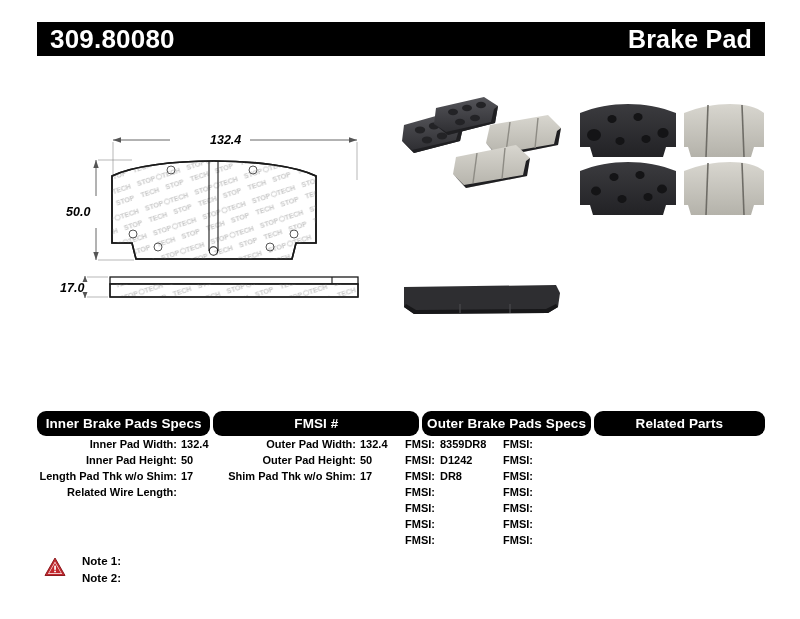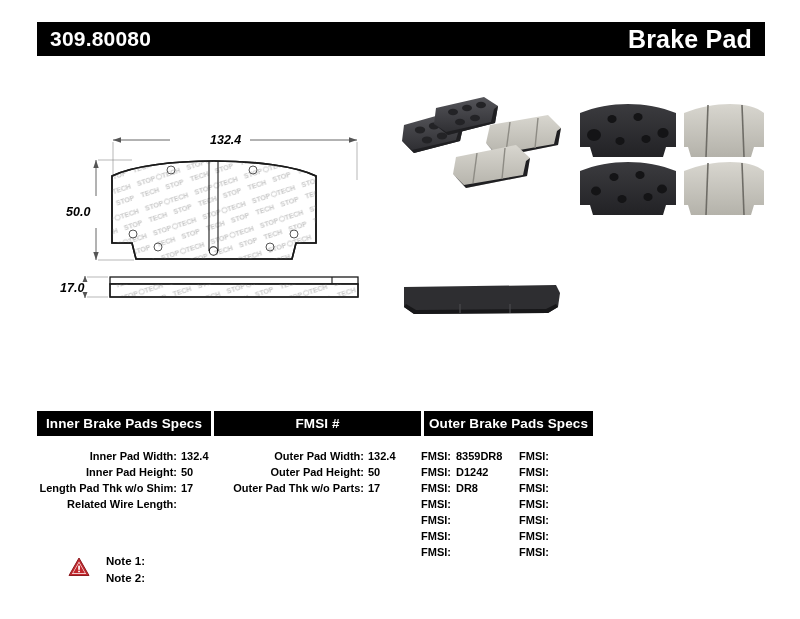--- a/index.html
+++ b/index.html
@@ -22,21 +22,21 @@
     left: 37px; top: 22px;
     width: 728px; height: 34px;
     background: #000;
     display: flex;
     align-items: center;
     justify-content: space-between;
     padding: 0 13px;
   }
   .header-part-number {
     color: #fff;
-    font-size: 21px;
+    font-size: 26px;
     font-weight: bold;
     letter-spacing: 0.2px;
   }
   .header-title {
     color: #fff;
     font-size: 25px;
     font-weight: bold;
     letter-spacing: 0.2px;
   }
 
@@ -69,30 +69,31 @@
   }
   .spec-header-cell {
     background: #000;
     color: #fff;
     font-size: 13.5px;
     font-weight: bold;
     display: flex;
     align-items: center;
     justify-content: center;
     letter-spacing: 0.1px;
+    border-radius: 9px;
   }
   .col-inner  { width: 174px; }
   .col-outer  { width: 169px; }
   .col-fmsi   { width: 207px; }
   .col-related{ width: 172px; }
 
   .spec-body-row {
     display: flex;
-    gap: 18px;
-    padding-top: 12px;
+    gap: 10px;
+    padding-top: 0;
   }
   .spec-body-cell {
     font-size: 11px;
     font-weight: bold;
   }
 
   
   .spec-line {
     display: flex;
     justify-content: flex-end;
@@ -113,21 +114,21 @@
   }
   .fmsi-line .lbl { }
   .fmsi-line .val { margin-left: 5px; }
 
   .related-wrap { padding-left: 8px; }
   .related-line { line-height: 16px; white-space: nowrap; }
 
   
   .notes {
     position: absolute;
-    left: 68px; top: 553px;
+    left: 44px; top: 553px;
     display: flex;
     align-items: flex-start;
   }
   .warn-icon { width: 22px; height: 22px; margin-top: 3px; }
   .notes-text { margin-left: 16px; }
   .note-line {
     font-size: 11.5px;
     font-weight: bold;
     line-height: 17px;
     white-space: nowrap;
@@ -329,20 +330,21 @@
     </g>
   </svg>
 </div>
 
 <div class="spec-table">
 
   <div class="spec-header-row">
     <div class="spec-header-cell col-inner">Inner Brake Pads Specs</div>
     <div class="spec-header-cell col-fmsi">FMSI #</div>
     <div class="spec-header-cell col-outer">Outer Brake Pads Specs</div>
+    <div class="spec-header-cell col-related">Related Parts</div>
   </div>
 
   <div class="spec-body-row">
 
     <div class="spec-body-cell col-inner">
       <div class="spec-line">
         <span class="lbl">Inner Pad Width:</span>
         <span class="val">132.4</span>
       </div>
       <div class="spec-line">
@@ -362,21 +364,21 @@
     <div class="spec-body-cell col-outer">
       <div class="spec-line">
         <span class="lbl">Outer Pad Width:</span>
         <span class="val">132.4</span>
       </div>
       <div class="spec-line">
         <span class="lbl">Outer Pad Height:</span>
         <span class="val">50</span>
       </div>
       <div class="spec-line">
-        <span class="lbl">Outer Pad Thk w/o Parts:</span>
+        <span class="lbl">Shim Pad Thk w/o Shim:</span>
         <span class="val">17</span>
       </div>
     </div>
 
     <div class="spec-body-cell col-fmsi">
       <div class="fmsi-wrap">
         <div class="fmsi-col">
           <div class="fmsi-line">
             <span class="lbl">FMSI:</span>
             <span class="val">8359DR8</span>

